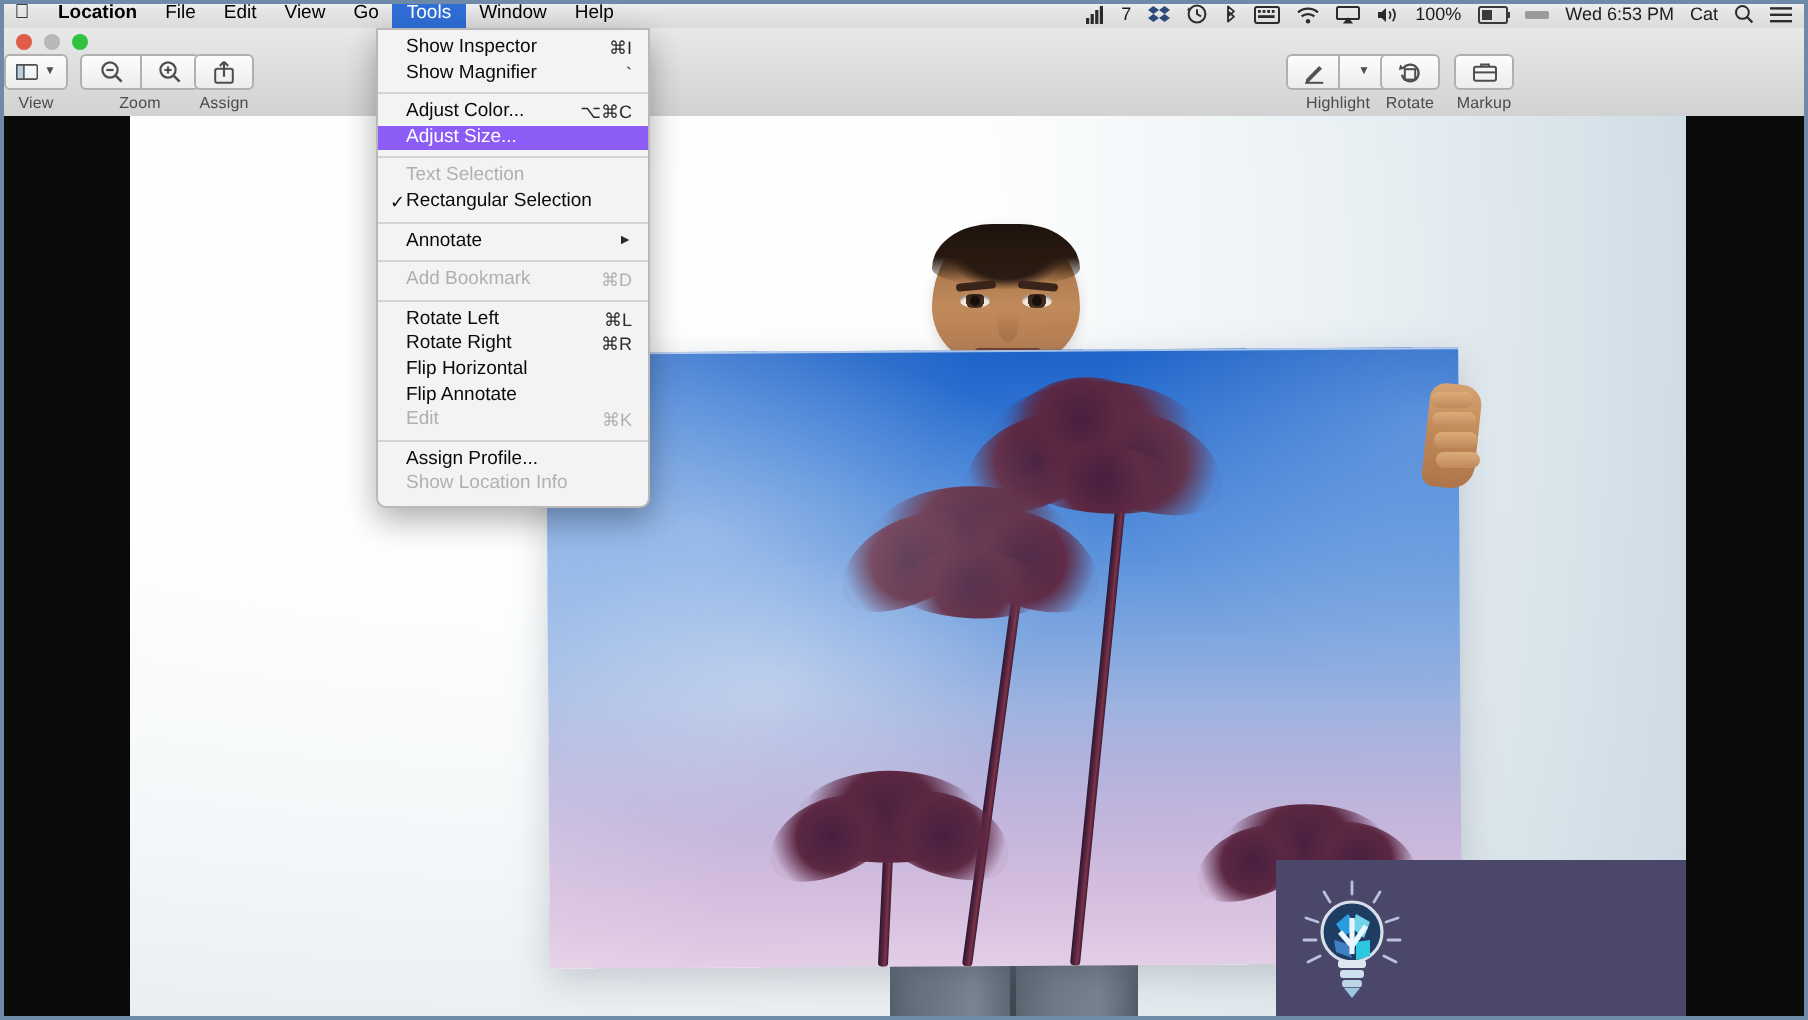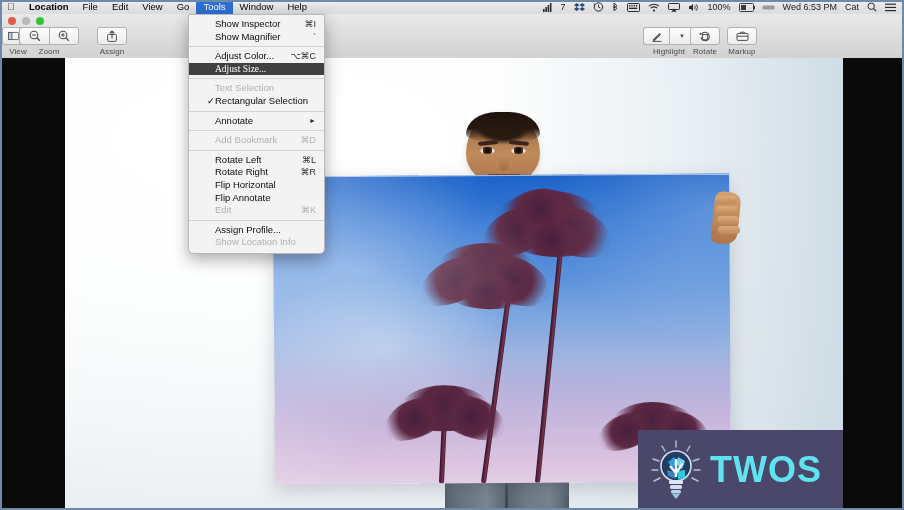--- a/index.html
+++ b/index.html
@@ -148,26 +148,26 @@
   #wm-text{font-size:36px;font-weight:bold;color:#5fe3ef;letter-spacing:1px;
     font-family:"Liberation Sans","DejaVu Sans",sans-serif;}
   #bulb{width:52px;height:62px;position:relative;flex:none;}
 
   
   #toolsmenu{position:absolute;left:188px;top:14px;width:135px;
     background:#f3f3f3;border:1px solid #b9b9b9;border-radius:0 0 5px 5px;
     box-shadow:0 6px 16px rgba(0,0,0,.32);padding:3px 0 4px 0;z-index:40;
     font-size:9.5px;color:#0a0a0a;}
   .mi{height:12.6px;line-height:12.6px;display:flex;align-items:center;
-    padding:0 8px 0 18px;white-space:nowrap;}
+    padding:0 8px 0 6px;white-space:nowrap;}
   .mi .chk{width:7px;display:inline-block;text-align:left;font-size:9px;margin-right:1px;}
   .mi .lbl{flex:1;}
   .mi .key{color:#2b2b2b;font-size:9px;padding-left:10px;}
   .mi .arrow{font-size:7px;color:#2b2b2b;}
-  .mi.sel{background:#404040;color:#fff;font-family:Liberation Serif, serif;}
+  .mi.sel{background:#8b5cf6;color:#fff;}
   .mi.sel .key{color:#fff;}
   .mi.dis{color:#b0b0b0;}
   .mi.dis .key{color:#b0b0b0;}
   .msep{height:1px;background:#d3d3d3;margin:3px 0;}
 
   
   #frame{position:absolute;inset:0;pointer-events:none;
     box-shadow:inset 0 0 0 2px #6d8aa8;z-index:60;}
 </style>
 </head>
@@ -285,21 +285,21 @@
           <svg width="14" height="10" viewBox="0 0 14 10">
               <rect x=".5" y=".5" width="13" height="9" rx="1" fill="none" stroke="#4e4e4e"></rect>
               <rect x=".5" y=".5" width="4.5" height="9" fill="#b9cede" stroke="#4e4e4e"></rect>
             </svg>
           <span style="font-size:6px;color:#4e4e4e;margin-left:3px;">▼</span>
         </div>
       </div>
       <div class="tblabel">View</div>
     </div>
 
-    <div class="tbgroup" style="left:19px;">
+    <div class="tbgroup" style="left:40px;">
       <div class="tbrow">
         <div class="tbtn joinL" style="width:30px;">
           <svg width="12" height="12" viewBox="0 0 12 12">
               <circle cx="5" cy="5" r="3.8" fill="none" stroke="#4e4e4e" stroke-width="1.1"></circle>
               <path d="M3.2 5h3.6" stroke="#4e4e4e" stroke-width="1.1"></path>
               <path d="M7.8 7.8l3 3" stroke="#4e4e4e" stroke-width="1.3"></path>
             </svg>
         </div>
         <div class="tbtn joinR" style="width:30px;">
           <svg width="12" height="12" viewBox="0 0 12 12">
@@ -466,21 +466,20 @@
             <path d="M17 31l7 2 2 7-8-3z" fill="#3f7fc4"></path>
             <path d="M28 32l7-1 0 8-7 2z" fill="#2ec7e0"></path>
             <path d="M26 20v18" stroke="#eaf6ff" stroke-width="2.6" fill="none"></path>
             <path d="M20 27l6 7 7-10" stroke="#eaf6ff" stroke-width="2.6" fill="none" stroke-linejoin="round"></path>
             <rect x="19" y="41" width="14" height="4" rx="1.6" fill="#dfe8f2"></rect>
             <rect x="20" y="46" width="12" height="4" rx="1.6" fill="#cfe0ef"></rect>
             <rect x="21" y="51" width="10" height="3.6" rx="1.6" fill="#bcd4e8"></rect>
             <path d="M22 55h8l-4 5z" fill="#9ec6e4"></path>
           </svg>
         </div>
-        <div id="wm-text">TWOS</div>
       </div>
     </div>
 
     <div class="bb" id="bb-left"></div>
     <div class="bb" id="bb-right"></div>
   </div>
 
   <div id="toolsmenu">
 
     <div class="mi">

